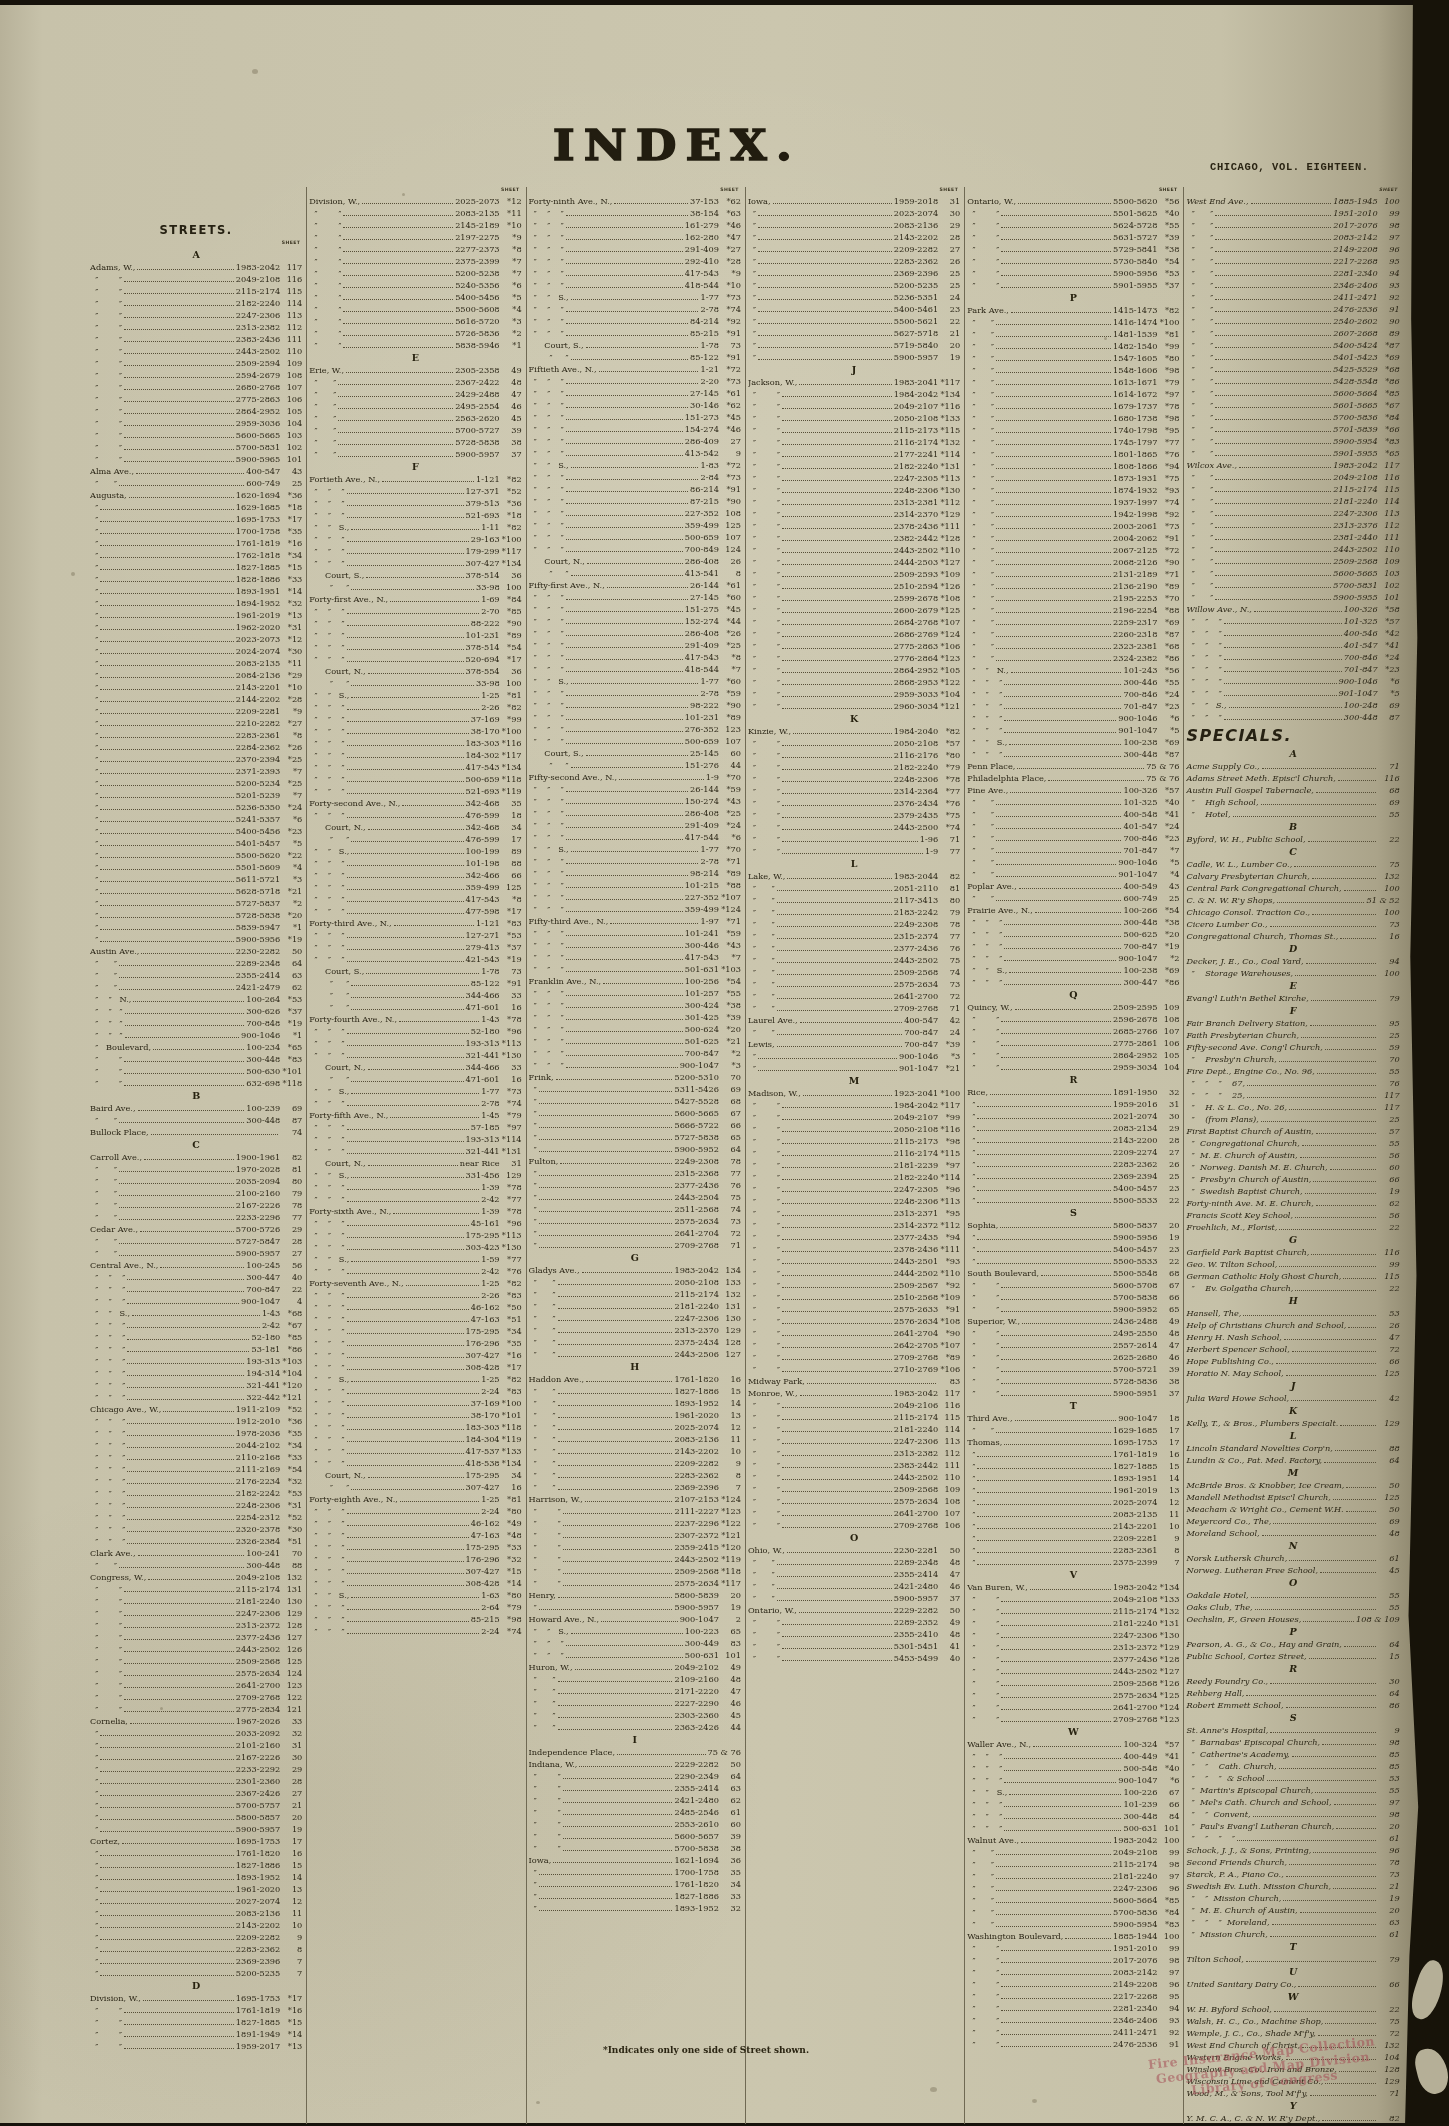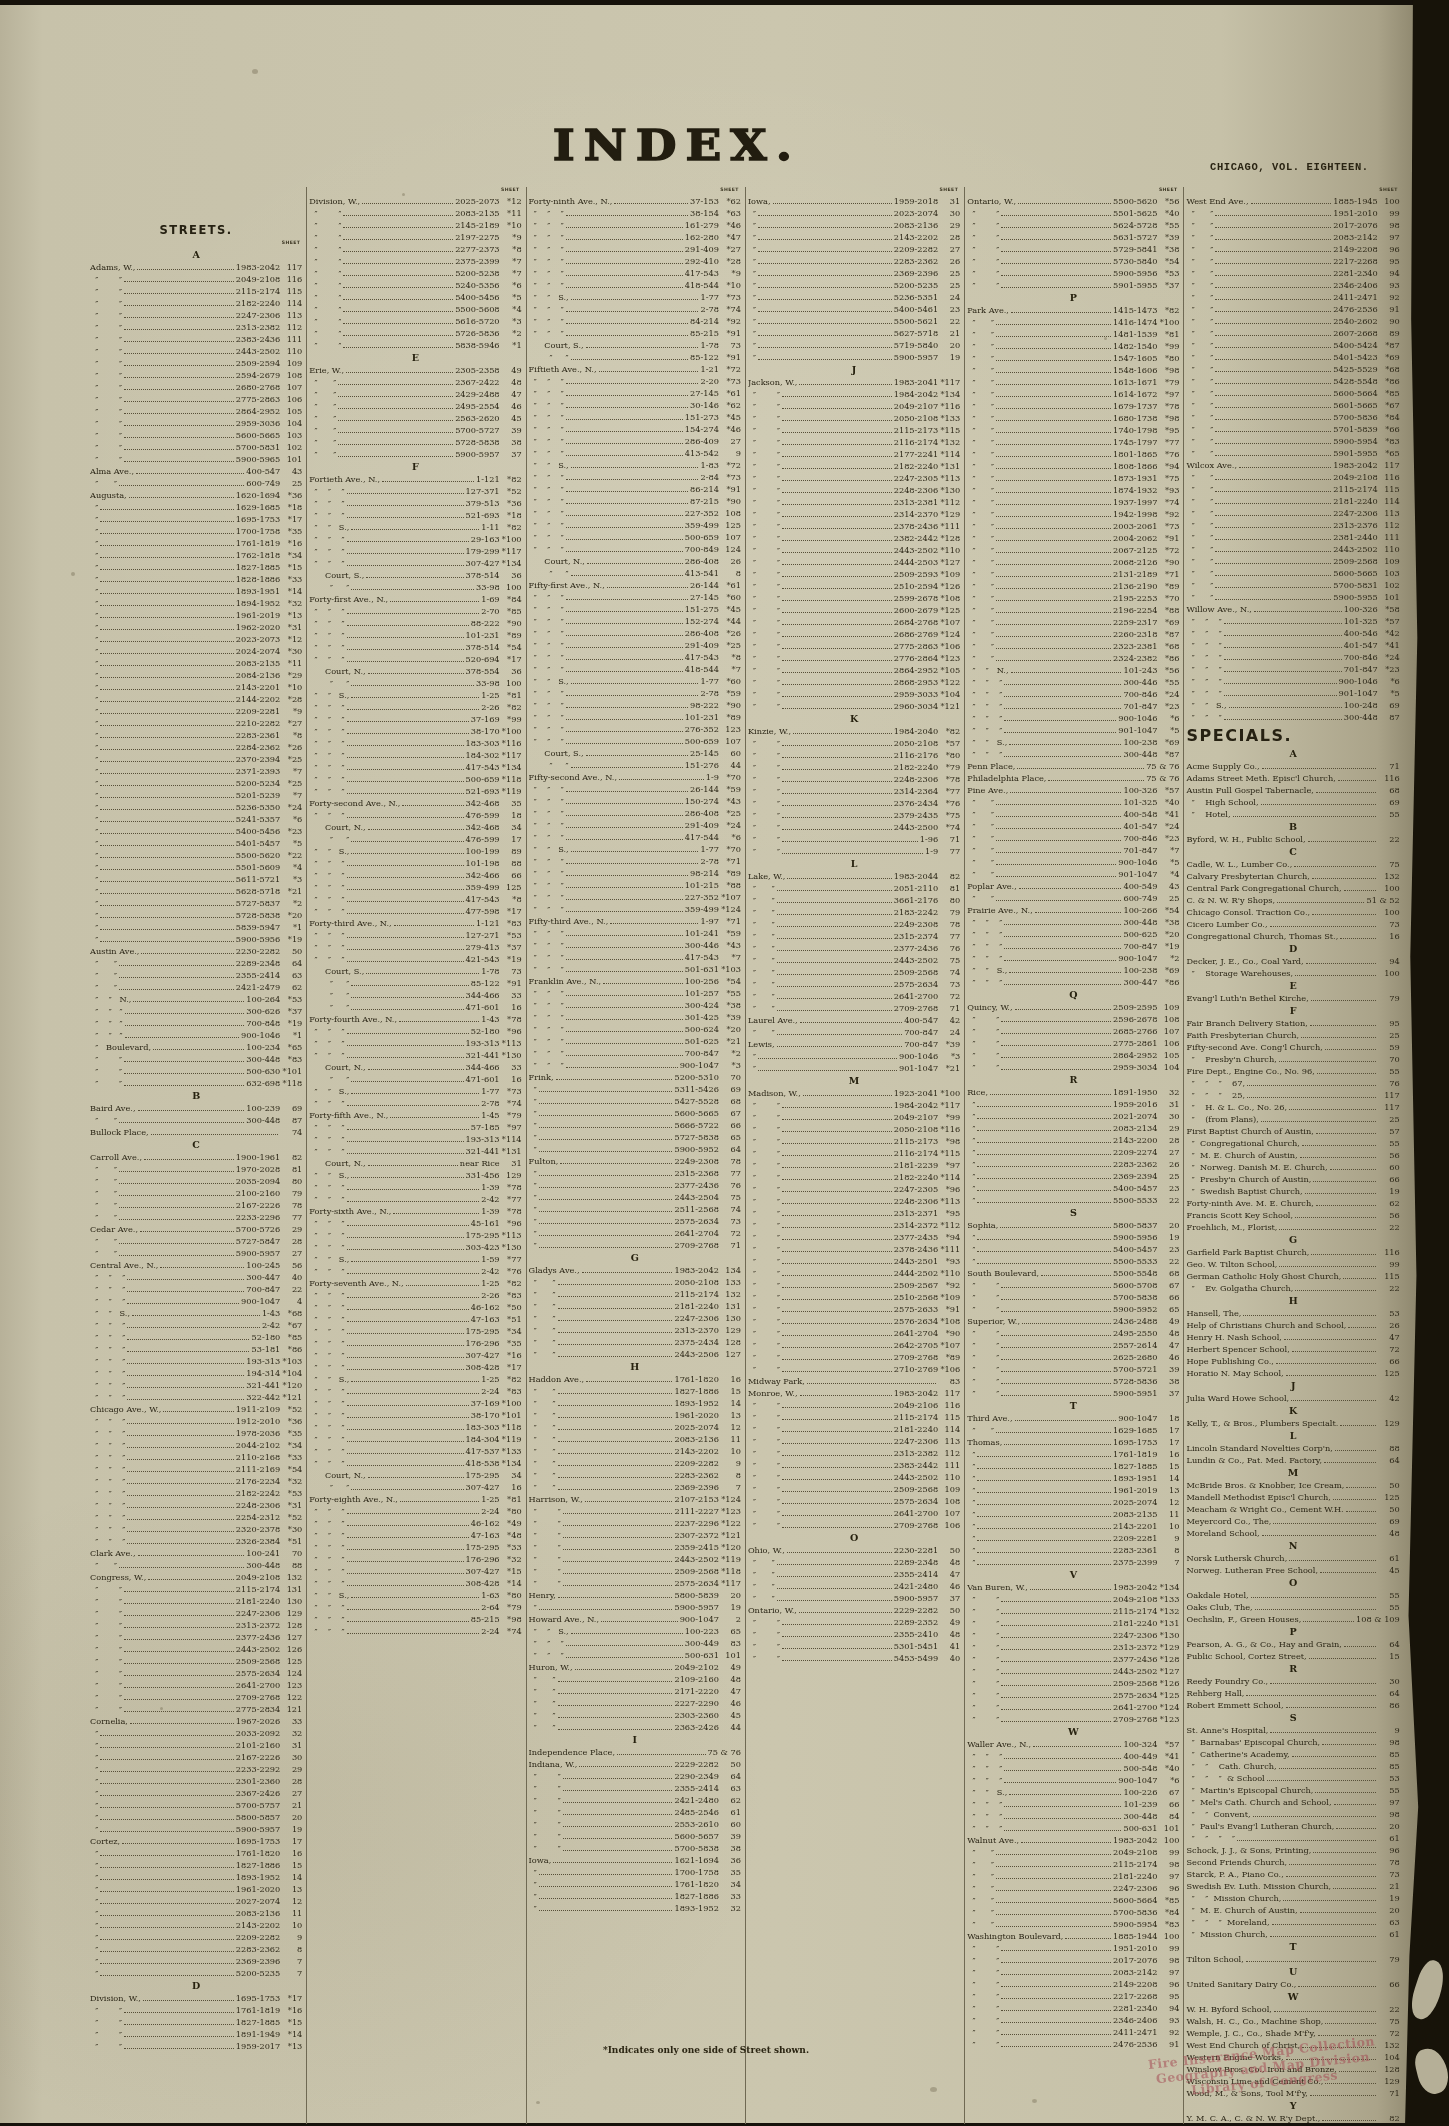--- a/index.html
+++ b/index.html
@@ -20,21 +20,21 @@
   .speck{position:absolute;border-radius:50%;background:rgba(74,63,38,.28);}
 
   .title{position:absolute;left:492px;top:112px;width:370px;text-align:center;
          font-size:47px;font-weight:bold;letter-spacing:9px;color:#221d10;
          -webkit-text-stroke:1.6px #221d10;transform:scaleY(.92);}
   .volume{position:absolute;left:1210px;top:156px;font-family:Liberation Mono, monospace;
          font-size:10.5px;font-weight:bold;letter-spacing:.6px;color:#2a2413;}
 
   #columns{position:absolute;left:88px;top:182px;width:1316px;display:flex;align-items:stretch;}
   .col{width:219.3px;box-sizing:border-box;border-right:1px solid #6f6953;padding:0 4px 0 2px;}
-  .col:last-child{border-right:none;}
+  .col:last-child{border-right:none;font-style:italic;}
   .col-title{text-align:center;font-family:"DejaVu Sans","Liberation Sans",sans-serif;
          font-weight:bold;font-size:11.5px;letter-spacing:1.5px;height:17px;color:#262112;margin-top:36px;}
   .sheet-label{text-align:right;font-family:"DejaVu Sans","Liberation Sans",sans-serif;
          font-size:4.6px;font-weight:bold;letter-spacing:.4px;height:8px;color:#3a3421;padding-right:2px;}
   .sec{ text-align:center;font-weight:bold;font-size:9.5px;height:13px;line-height:13px;color:#27220f;}
   .specials-title{font-family:"DejaVu Sans","Liberation Sans",sans-serif;
          font-weight:bold;font-size:16px;letter-spacing:1.5px;height:24px;line-height:26px;color:#262112;}
   .row{display:flex;align-items:baseline;height:12px;font-size:8.2px;line-height:12px;white-space:nowrap;}
   .row .n{white-space:pre;overflow:hidden;flex-shrink:1;}
   .row .lead{flex:1 1 4px;min-width:3px;border-bottom:1px dotted #574f38;margin:0 2px 3px 2px;height:1px;}
@@ -2829,21 +2829,21 @@
           </div>
           <div class="row">
             <span class="n">  ″      ″</span>
             <span class="lead"></span>
             <span class="rg">2051-2110</span>
             <span class="pg">81</span>
           </div>
           <div class="row">
             <span class="n">  ″      ″</span>
             <span class="lead"></span>
-            <span class="rg">3661-2176</span>
+            <span class="rg">2117-3413</span>
             <span class="pg">80</span>
           </div>
           <div class="row">
             <span class="n">  ″      ″</span>
             <span class="lead"></span>
             <span class="rg">2183-2242</span>
             <span class="pg">79</span>
           </div>
           <div class="row">
             <span class="n">  ″      ″</span>

